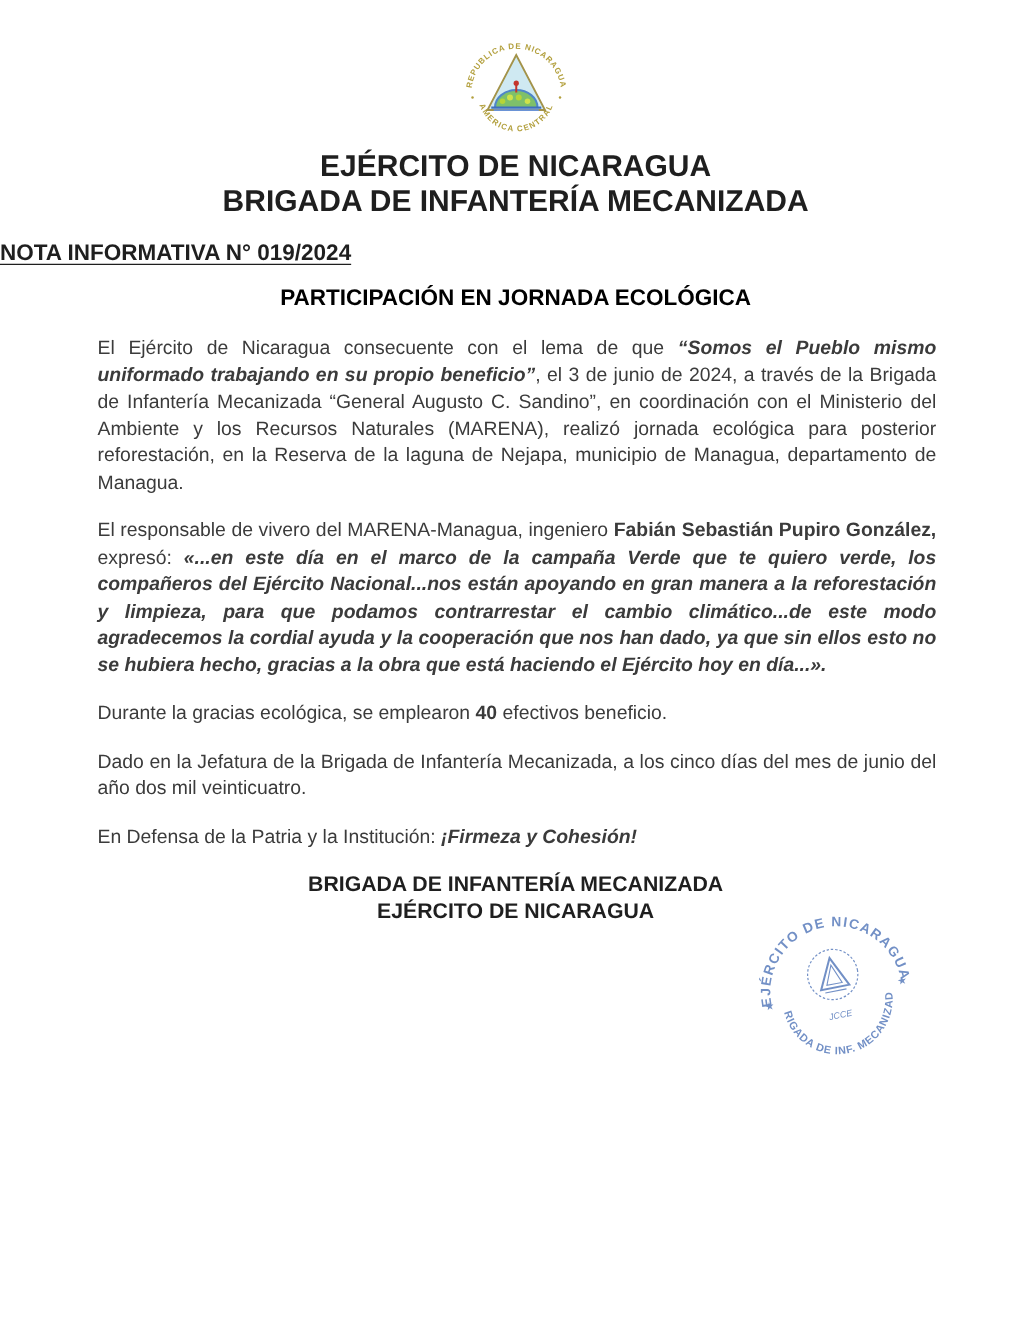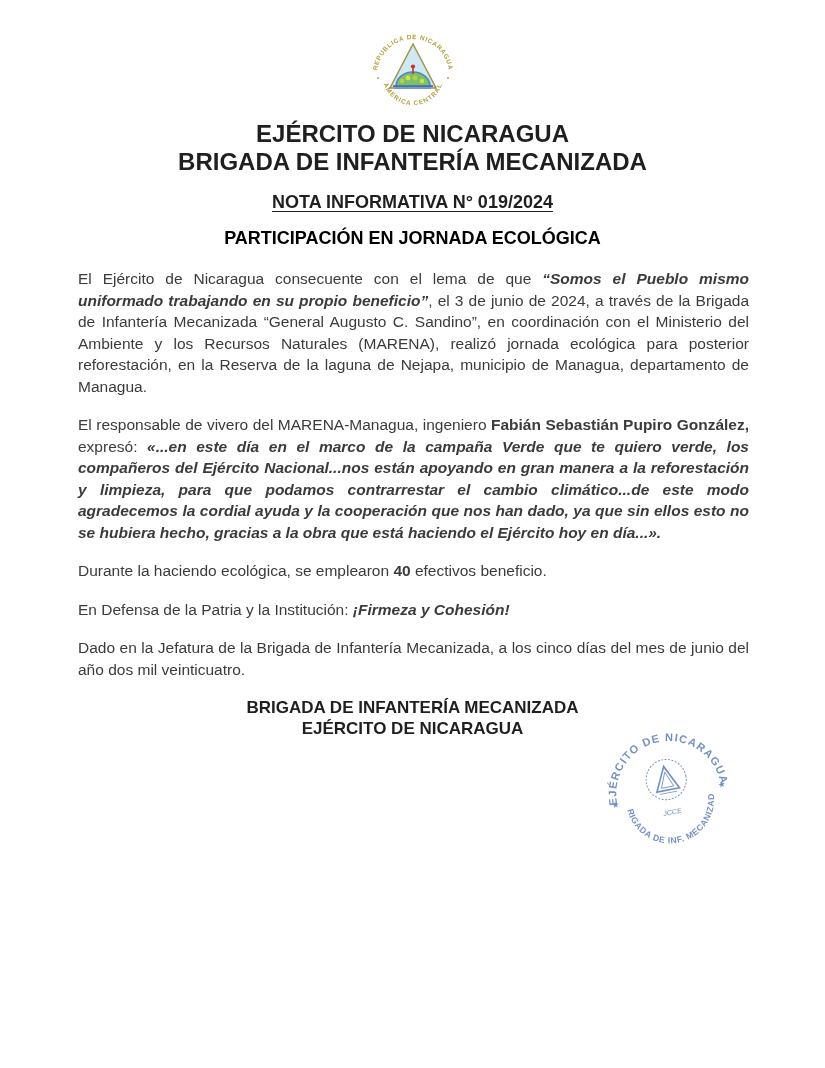--- a/index.html
+++ b/index.html
@@ -22,21 +22,21 @@
   .org-title {
     margin-top: 4px;
     text-align: center;
     font-size: 24px;
     font-weight: 700;
     line-height: 28px;
     color: #1f1f1f;
   }
   .note-title {
     margin-top: 16px;
-    text-align: center;
+    text-align: left;
     font-size: 18px;
     font-weight: 700;
     color: #1f1f1f;
     text-decoration: underline;
     text-underline-offset: 3px;
   }
   .note-subject {
     margin-top: 15px;
     text-align: center;
     font-size: 18px;
@@ -109,23 +109,23 @@
     <div>BRIGADA DE INFANTERÍA MECANIZADA</div>
   </div>
 
   <div class="note-title">NOTA INFORMATIVA N° 019/2024</div>
 
   <div class="note-subject">PARTICIPACIÓN EN JORNADA ECOLÓGICA</div>
 
   <div class="body-text">
     <p><span>El Ejército de Nicaragua consecuente con el lema de que </span><span class="bi">“Somos el Pueblo mismo uniformado trabajando en su propio beneficio”</span><span>, el 3 de junio de 2024, a través de la Brigada de Infantería Mecanizada “General Augusto C. Sandino”, en coordinación con el Ministerio del Ambiente y los Recursos Naturales (MARENA), realizó jornada ecológica para posterior reforestación, en la Reserva de la laguna de Nejapa, municipio de Managua, departamento de Managua.</span></p>
     <p><span>El responsable de vivero del MARENA-Managua, ingeniero </span><span class="b">Fabián Sebastián Pupiro González,</span><span> expresó: </span><span class="bi">«...en este día en el marco de la campaña Verde que te quiero verde, los compañeros del Ejército Nacional...nos están apoyando en gran manera a la reforestación y limpieza, para que podamos contrarrestar el cambio climático...de este modo agradecemos la cordial ayuda y la cooperación que nos han dado, ya que sin ellos esto no se hubiera hecho, gracias a la obra que está haciendo el Ejército hoy en día...».</span></p>
-    <p><span>Durante la haciendo ecológica, se emplearon </span><span class="b">40</span><span> efectivos beneficio.</span></p>
+    <p><span>Durante la gracias ecológica, se emplearon </span><span class="b">40</span><span> efectivos beneficio.</span></p>
+    <p><span>Dado en la Jefatura de la Brigada de Infantería Mecanizada, a los cinco días del mes de junio del año dos mil veinticuatro.</span></p>
     <p><span>En Defensa de la Patria y la Institución: </span><span class="bi">¡Firmeza y Cohesión!</span></p>
-    <p><span>Dado en la Jefatura de la Brigada de Infantería Mecanizada, a los cinco días del mes de junio del año dos mil veinticuatro.</span></p>
   </div>
 
   <div class="signature-block">
     <div>BRIGADA DE INFANTERÍA MECANIZADA</div>
     <div>EJÉRCITO DE NICARAGUA</div>
   </div>
 
   <svg class="stamp" viewBox="0 0 140 140" aria-hidden="true">
     <defs>
       <path id="sArcTop" d="M 15,75 A 55,55 0 0 1 125,75"></path>

